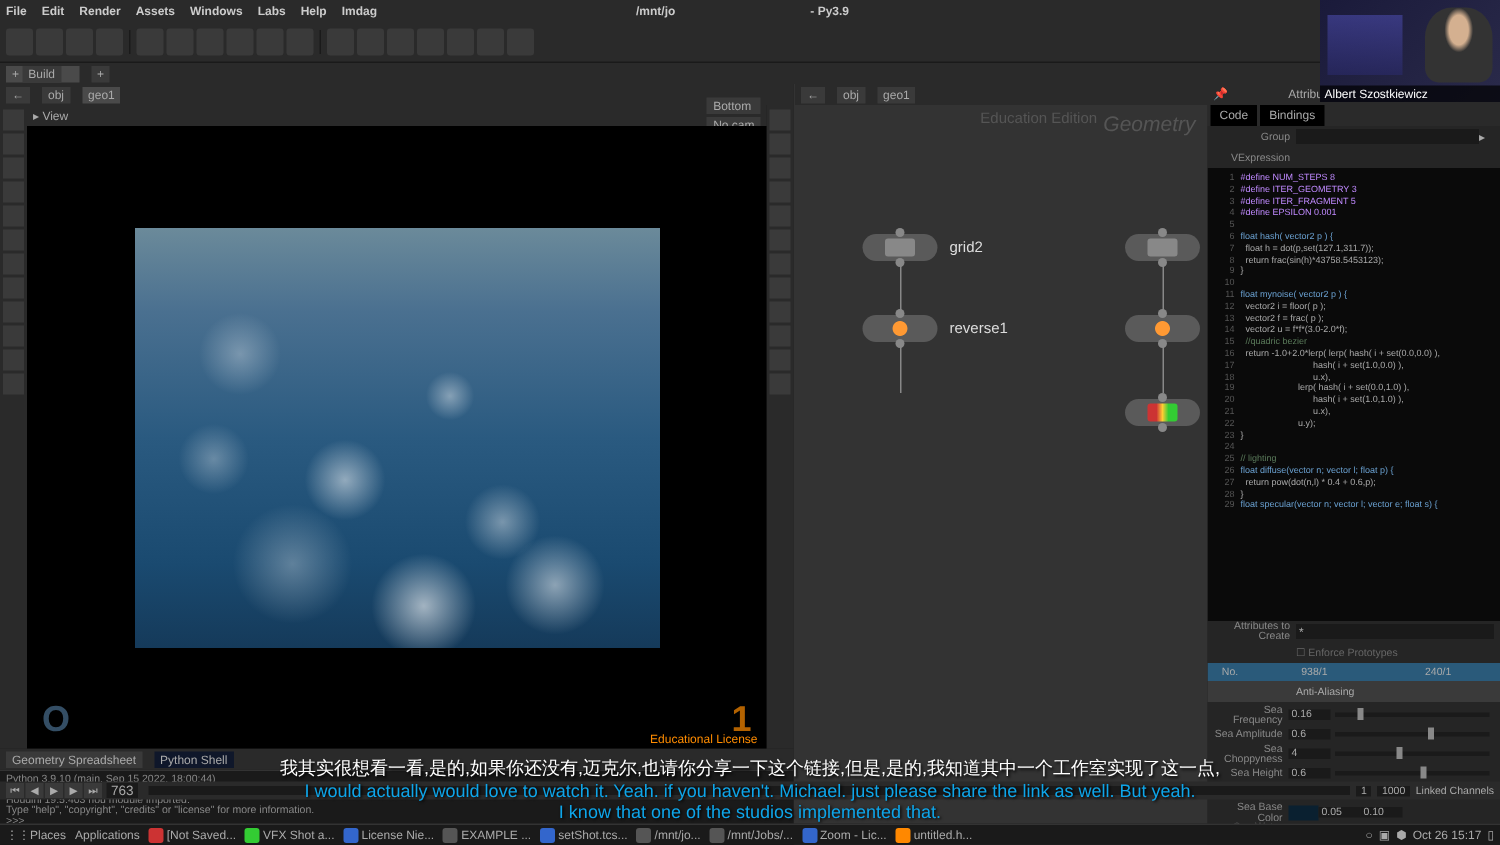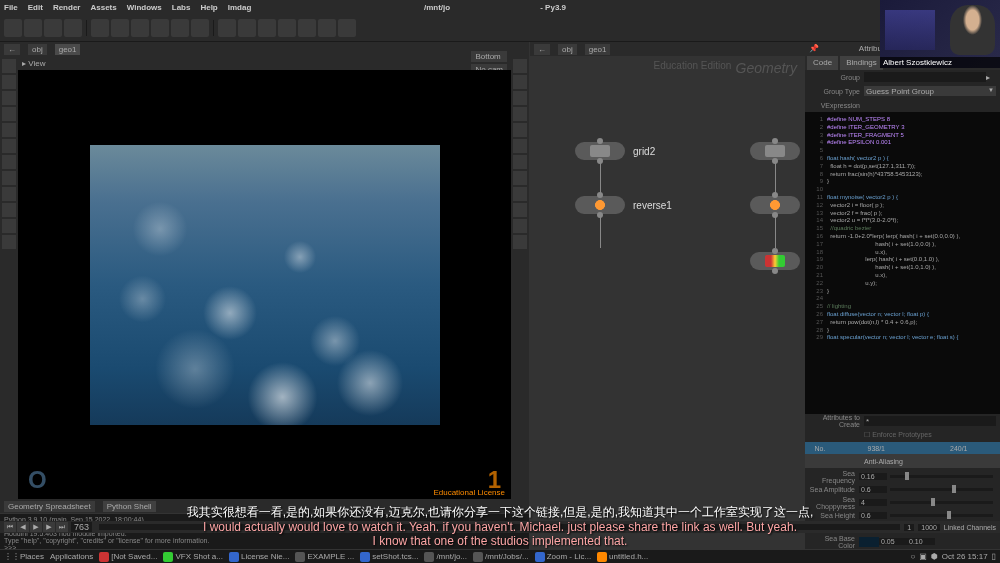--- a/index.html
+++ b/index.html
@@ -67,21 +67,21 @@
 .node-selected .node-box::before { background: #5a9; }
 .node-reverse .node-icon { background: radial-gradient(circle, #ff9933 40%, #5a5a5a 45%); }
 .node-selected .node-icon { background: linear-gradient(90deg, #c33 30%, #fc3 50%, #3c3 70%); }
 
 .wire { position: absolute; width: 1px; background: #888; }
 
 
 .params-panel { width: 195px; background: #252525; display: flex; flex-direction: column; font-size: 8px; }
 .params-header { height: 14px; background: #2a2a2a; padding: 2px 4px; display: flex; justify-content: space-between; }
 .params-tabs { height: 14px; background: #2a2a2a; display: flex; padding: 0 2px; }
-.params-tabs span { padding: 2px 6px; background: #404040; margin-right: 2px; }
+.params-tabs span { padding: 2px 6px; background: #000000; margin-right: 2px; }
 
 .param-row { display: flex; align-items: center; padding: 1px 4px; height: 14px; }
 .param-label { width: 55px; text-align: right; padding-right: 4px; color: #888; font-size: 7px; }
 .param-value { flex: 1; background: #1a1a1a; padding: 1px 2px; height: 10px; }
 .param-dropdown { flex: 1; background: #3a3a3a; padding: 1px 2px; height: 10px; position: relative; }
 .param-dropdown::after { content: '▼'; position: absolute; right: 2px; font-size: 6px; }
 
 .code-editor { flex: 1; background: #0a0a0a; padding: 4px; font-family: monospace; font-size: 6px; line-height: 1.3; overflow: hidden; }
 .code-line { white-space: pre; }
 .ln { color: #555; display: inline-block; width: 14px; text-align: right; margin-right: 4px; }
@@ -95,21 +95,21 @@
 .slider-val { width: 28px; background: #1a1a1a; font-size: 7px; padding: 0 2px; }
 .slider-track { flex: 1; height: 3px; background: #1a1a1a; margin: 0 3px; position: relative; }
 .slider-thumb { position: absolute; width: 4px; height: 8px; background: #888; top: -3px; }
 .color-swatch { width: 20px; height: 10px; display: inline-block; }
 
 .inputs-row { display: flex; background: #2a5a7a; height: 12px; align-items: center; font-size: 7px; }
 .inputs-row span { flex: 1; text-align: center; }
 
 
 .subtitle-cn { position: absolute; bottom: 42px; left: 50%; transform: translateX(-50%); color: #ffffff; font-size: 12px; text-shadow: 1px 1px 2px #000; white-space: nowrap; }
-.subtitle-en { position: absolute; bottom: 15px; left: 50%; transform: translateX(-50%); color: #fca5a5; font-size: 12px; text-shadow: 1px 1px 2px #000; text-align: center; width: 600px; }
+.subtitle-en { position: absolute; bottom: 15px; left: 50%; transform: translateX(-50%); color: #0ea5e9; font-size: 12px; text-shadow: 1px 1px 2px #000; text-align: center; width: 600px; }
 
 
 .timeline { position: absolute; bottom: 30px; left: 0; right: 0; height: 12px; background: #2a2a2a; display: flex; align-items: center; padding: 0 4px; }
 .timeline-controls { display: flex; gap: 1px; }
 .timeline-controls span { width: 12px; height: 10px; background: #3a3a3a; display: inline-flex; align-items: center; justify-content: center; font-size: 7px; }
 .timeline-track { flex: 1; height: 6px; background: #1a1a1a; margin: 0 4px; }
 .timeline-end { display: flex; gap: 4px; font-size: 7px; }
 .timeline-end .tbox { background: #1a1a1a; padding: 0 3px; }
 
 
@@ -160,20 +160,24 @@
     <div class="sep"></div>
     <div class="ticon"></div>
     <div class="ticon"></div>
     <div class="ticon"></div>
     <div class="ticon"></div>
     <div class="ticon"></div>
     <div class="ticon"></div>
     <div class="ticon"></div>
   </div>
 
+  <div class="tab-bar">
+    <span style="background:#4a4a4a">+ <span>Build</span></span>
+    <span>+</span>
+  </div>
 
   <div class="content-area">
 
     <div class="left-panel">
       <div class="tab-bar">
         <span>←</span>
         <span>obj</span>
         <span style="background:#4a4a4a">geo1</span>
       </div>
       <div class="viewport-area">
@@ -216,21 +220,21 @@
           <div class="icon"></div>
           <div class="icon"></div>
           <div class="icon"></div>
           <div class="icon"></div>
           <div class="icon"></div>
           <div class="icon"></div>
         </div>
       </div>
       <div class="tab-bar">
         <span>Geometry Spreadsheet</span>
-        <span style="background:#404040">Python Shell</span>
+        <span style="background:#0f172a">Python Shell</span>
       </div>
       <div class="python-console">
         <div>Python 3.9.10 (main, Sep 15 2022, 18:00:44)</div>
         <div>[GCC 9.3.1 20200408 (Red Hat 9.3.1-2)] on linux</div>
         <div>Houdini 19.5.403 hou module imported.</div>
         <div>Type "help", "copyright", "credits" or "license" for more information.</div>
         <div>&gt;&gt;&gt;</div>
       </div>
     </div>
 
@@ -285,24 +289,20 @@
           <span>?</span>
         </div>
         <div class="params-tabs">
           <span>Code</span>
           <span>Bindings</span>
         </div>
         <div class="param-row">
           <div class="param-label">Group</div>
           <div class="param-value"></div>
           <span style="width:10px">▸</span>
-        </div>
-        <div class="param-row">
-          <div class="param-label">Group Type</div>
-          <div class="param-dropdown">Guess Point Group</div>
         </div>
         <div class="param-row">
           <div class="param-label">VExpression</div>
         </div>
         <div class="code-editor">
 <div class="code-line"><span class="ln">1</span><span class="kw">#define NUM_STEPS 8</span></div>
 <div class="code-line"><span class="ln">2</span><span class="kw">#define ITER_GEOMETRY 3</span></div>
 <div class="code-line"><span class="ln">3</span><span class="kw">#define ITER_FRAGMENT 5</span></div>
 <div class="code-line"><span class="ln">4</span><span class="kw">#define EPSILON 0.001</span></div>
 <div class="code-line"><span class="ln">5</span></div>

